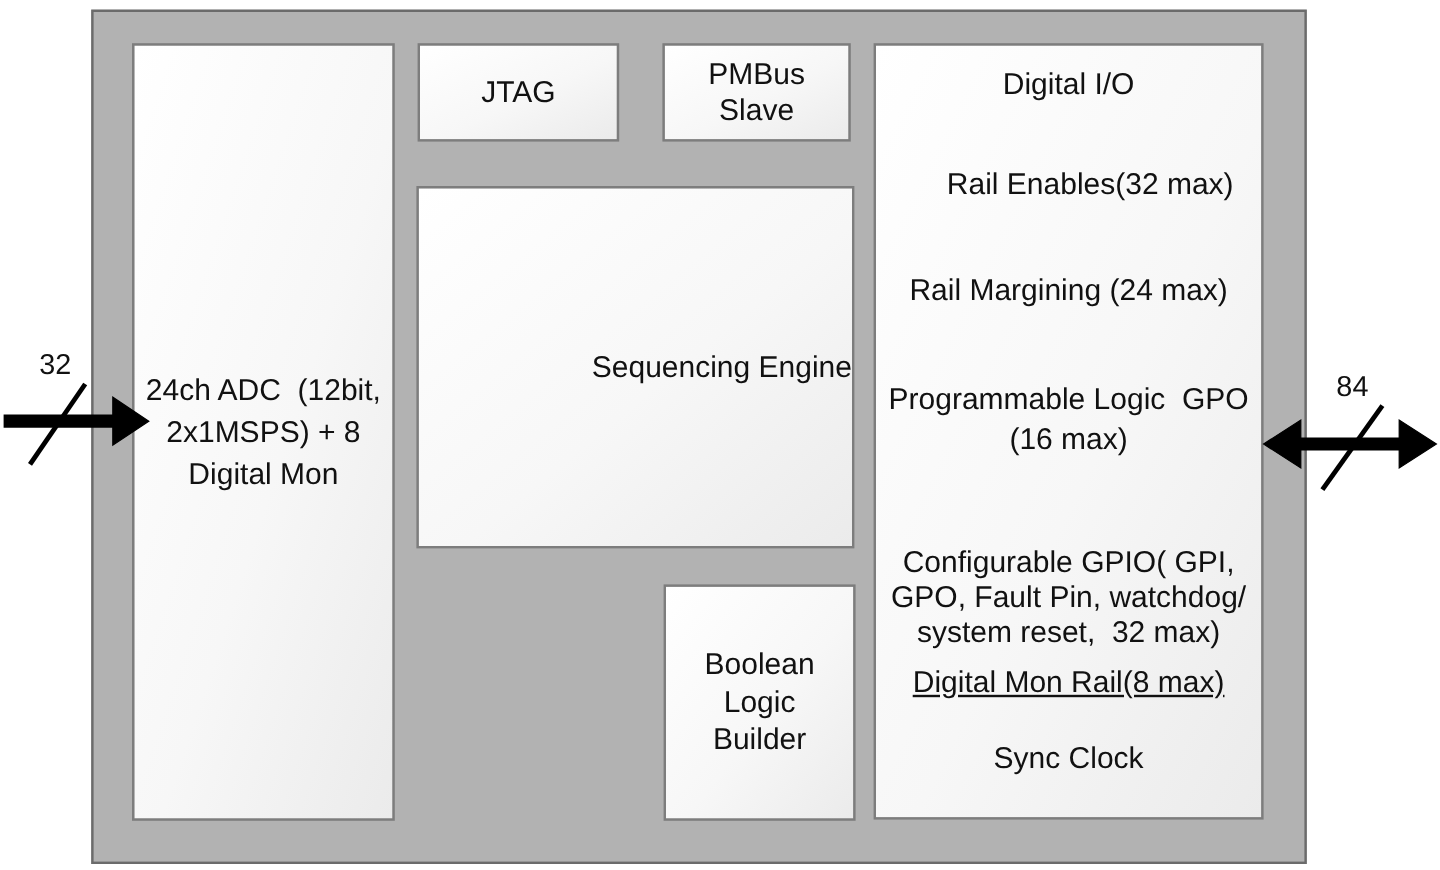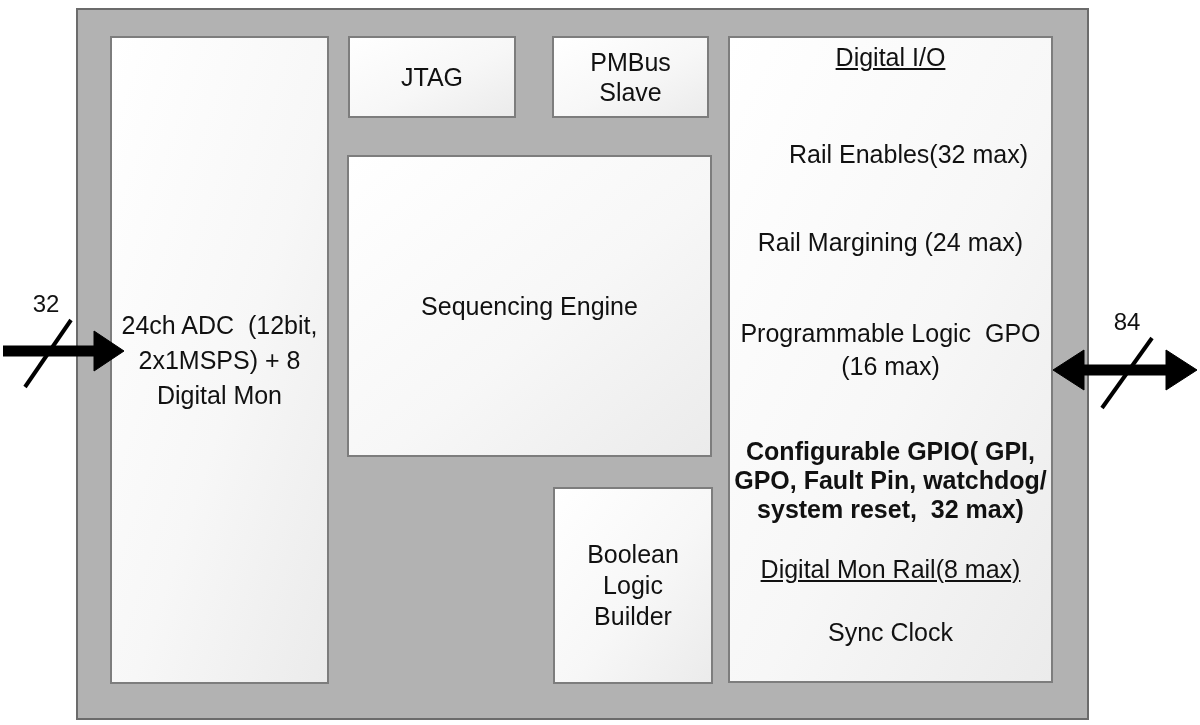--- a/index.html
+++ b/index.html
@@ -20,33 +20,33 @@
     border:2px solid var(--block-border,#7d7d7d);
     background:linear-gradient(to bottom right,#ffffff 0%,#f7f7f7 55%,#ebebeb 100%);
     display:flex;align-items:center;justify-content:center;
     text-align:center;
     font-size:25px;line-height:31px;
   }
   .lbl{white-space:pre-wrap;}
   .adc{left:110px;top:36px;width:219px;height:648px;line-height:35px;}
   .jtag{left:348px;top:36px;width:168px;height:82px;}
   .pmbus{left:552px;top:36px;width:157px;height:82px;line-height:30px;}
-  .seq{left:347px;top:155px;width:365px;height:302px;}
+  .seq{left:347px;top:155px;width:365px;height:302px;justify-content:flex-end;}
   .nv{left:348px;top:487px;width:168px;height:197px;}
   .bool{left:553px;top:487px;width:160px;height:197px;}
   .dio{left:728px;top:36px;width:325px;height:647px;display:block;}
   .dio-line{
     position:absolute;left:0;right:0;text-align:center;
     white-space:pre-wrap;font-size:25px;line-height:29px;
   }
-  .dio-title{top:5px;text-decoration:underline;}
+  .dio-title{top:18px;}
   .i0{top:102px;margin-left:36px;}
   .i1{top:190px;}
   .i2{top:279px;line-height:33px;}
-  .i3{top:399px;line-height:29px;font-weight:bold;}
+  .i3{top:417px;line-height:29px;}
   .i4{top:517px;text-decoration:underline;}
   .i5{top:580px;}
   svg.bus{position:absolute;overflow:visible;}
   .bus-left{left:0;top:280px;}
   .bus-right{left:1040px;top:300px;}
   .bus text{
     font-family:"Liberation Sans", sans-serif;
     font-size:24px;fill:var(--text,#111);
   }
   .bus line,.bus polygon{stroke:#000;}

